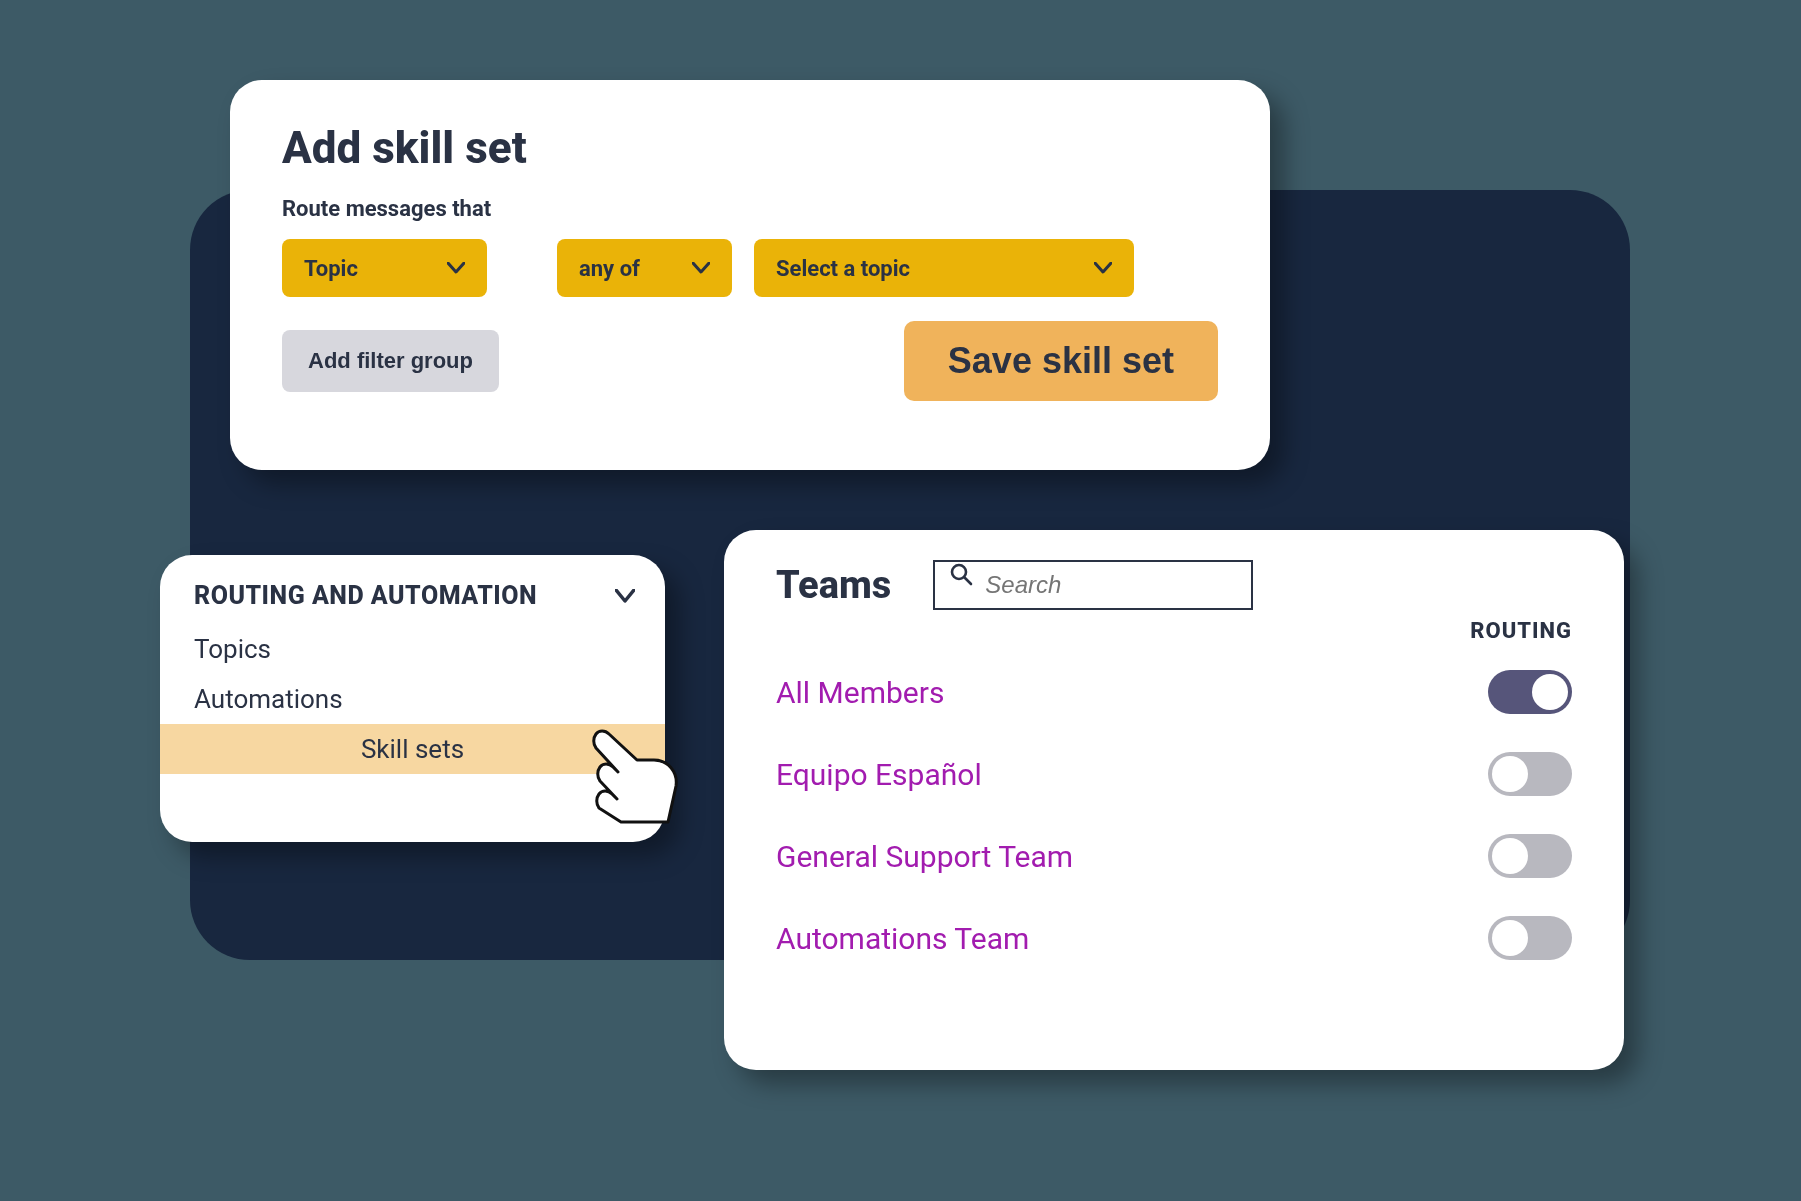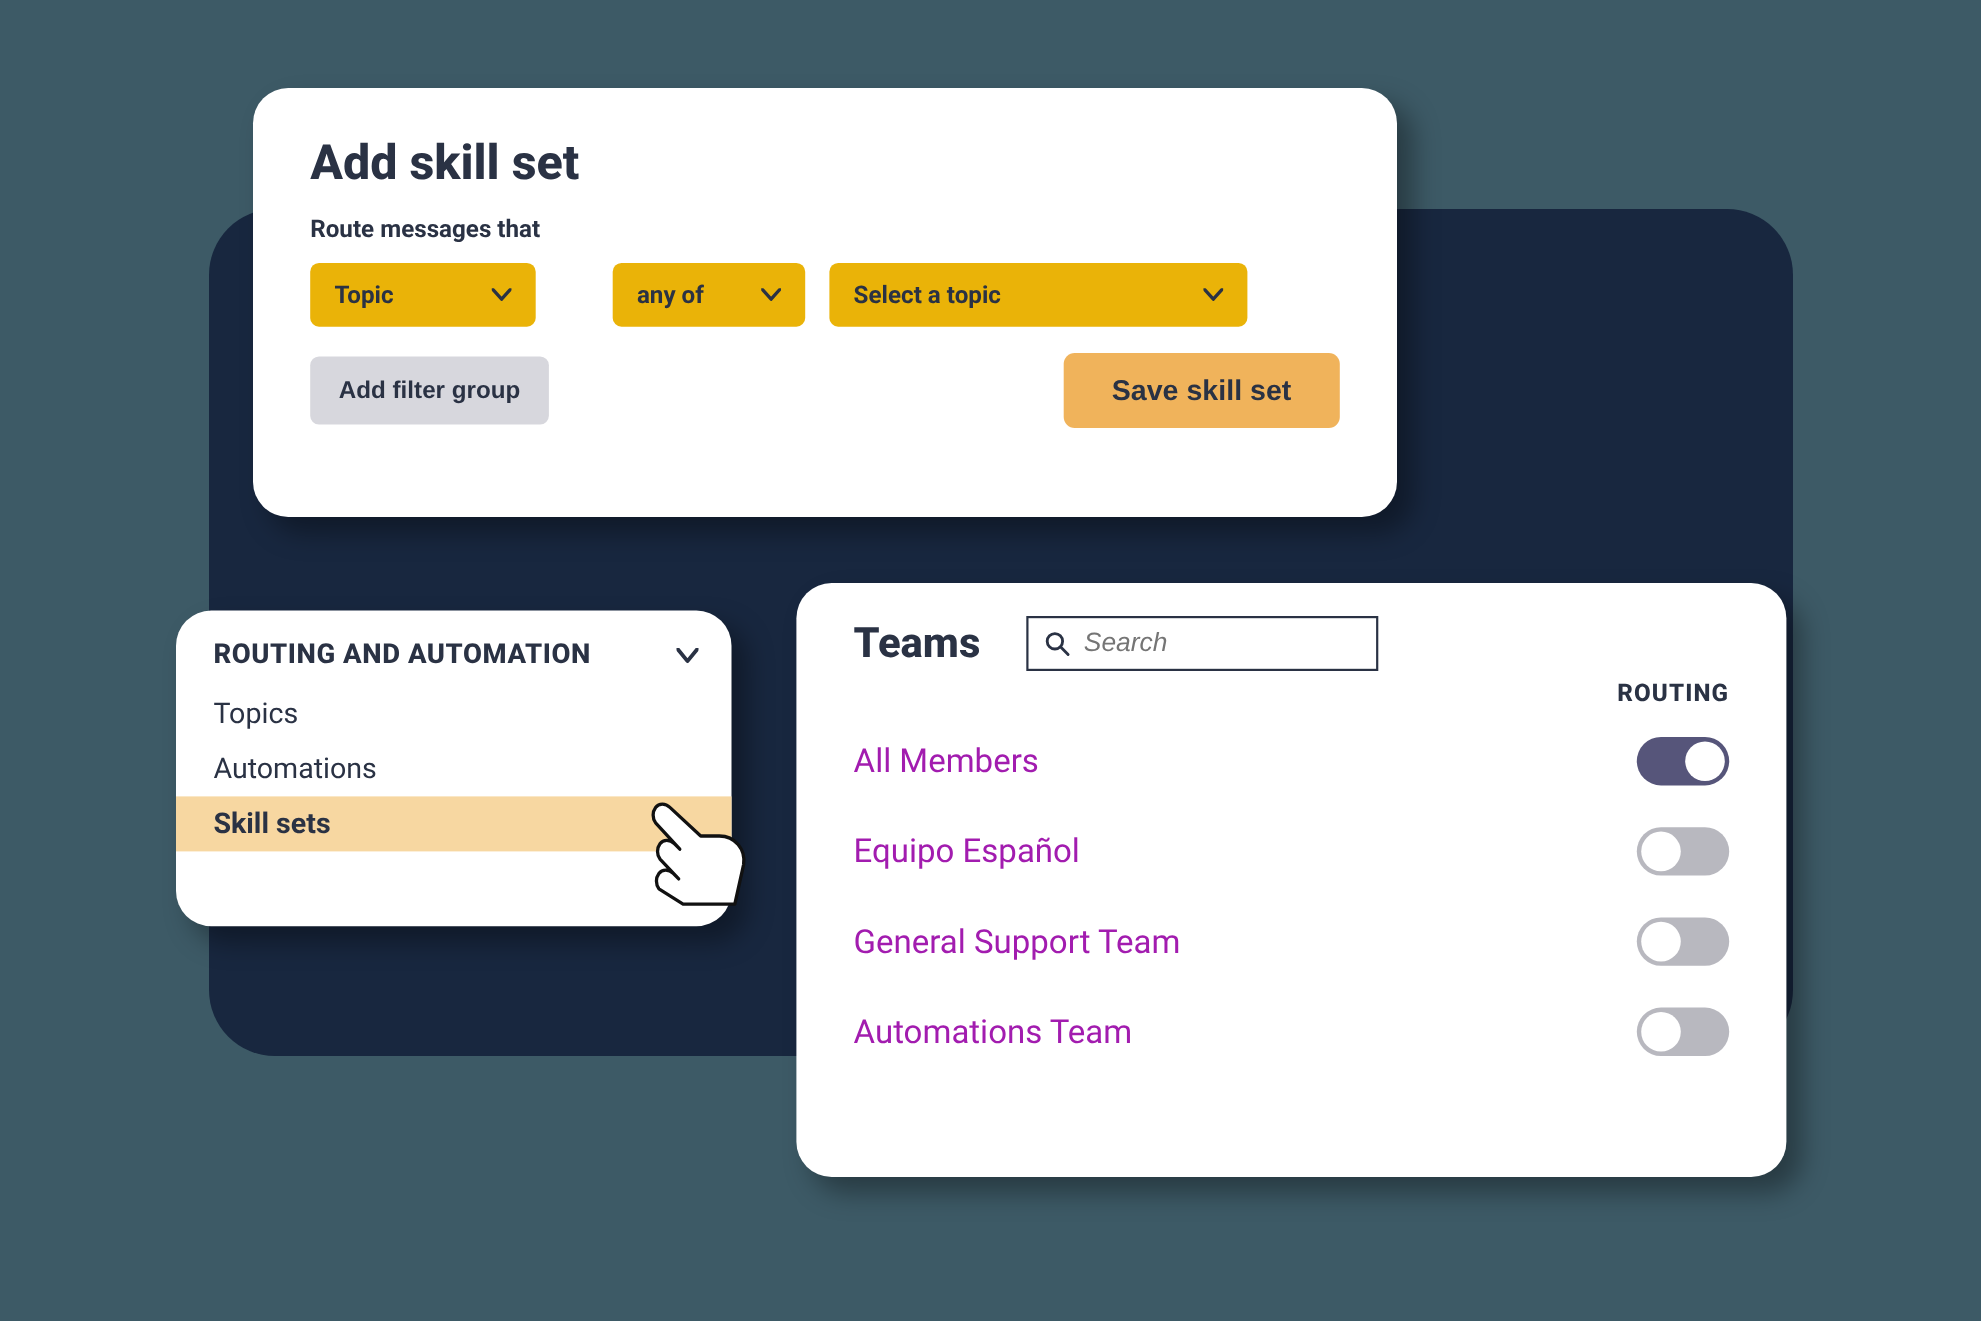--- a/index.html
+++ b/index.html
@@ -93,23 +93,23 @@
       font-weight: 700;
       color: #2a3244;
       display: inline-flex;
       align-items: center;
       border: none;
       cursor: pointer;
     }
     .btn-save {
       background: #f0b35b;
       border-radius: 10px;
-      height: 68px;
+      height: 80px;
       padding: 0 44px;
-      font-size: 26px;
+      font-size: 36px;
       font-weight: 800;
       color: #2a3244;
       display: inline-flex;
       align-items: center;
       border: none;
       cursor: pointer;
     }
 
     
     .card-side {
@@ -132,22 +132,23 @@
     .side-header .chev { margin-left: 12px; }
     .side-item {
       padding: 10px 34px;
       font-size: 26px;
       color: #2a3244;
       cursor: pointer;
     }
     .side-item.bold { font-weight: 800; }
     .side-item.active {
       background: #f7d7a1;
-      font-weight: 700;
+      font-weight: 400;
       position: relative;
+      text-align: center;
     }
     .cursor-icon {
       position: absolute;
       right: -20px;
       top: -10px;
       width: 130px;
       height: 110px;
     }
 
     
@@ -164,21 +165,20 @@
       gap: 42px;
       margin-bottom: 8px;
     }
     .teams-header h2 {
       font-size: 38px;
       font-weight: 800;
       color: #2a3244;
     }
     .search {
       display: flex;
-      align-items: center;
       border: 2px solid #2a3244;
       height: 50px;
       width: 320px;
       padding: 0 14px;
       gap: 12px;
     }
     .search input {
       border: none;
       outline: none;
       font-size: 24px;

